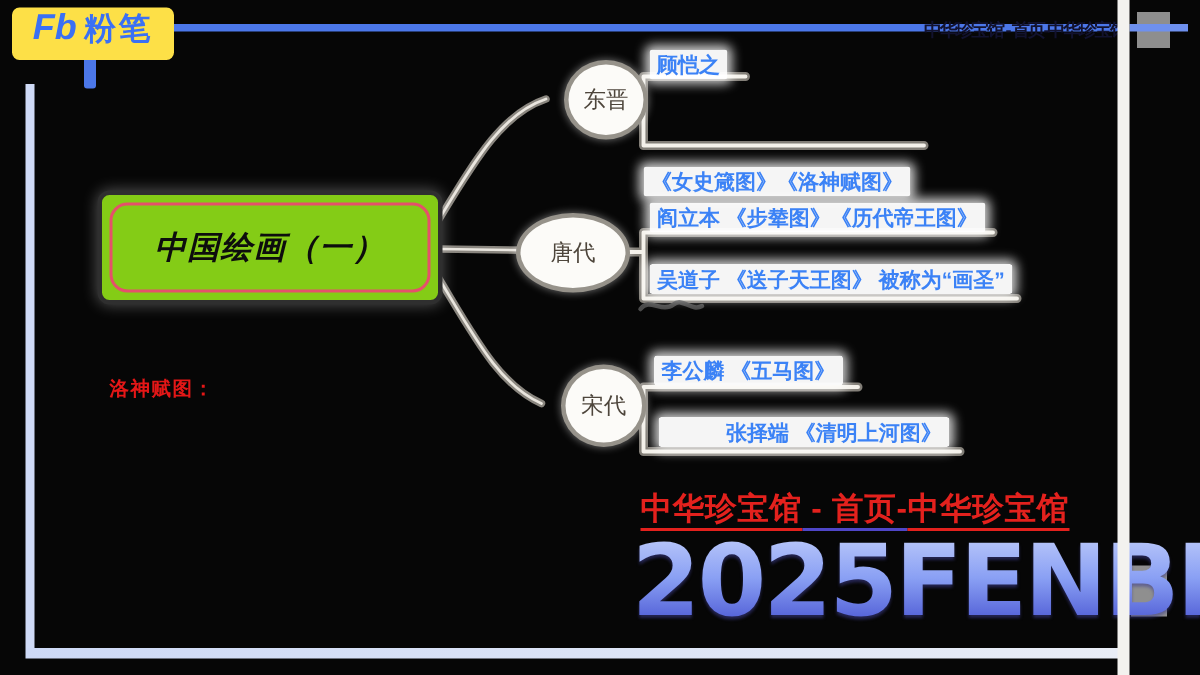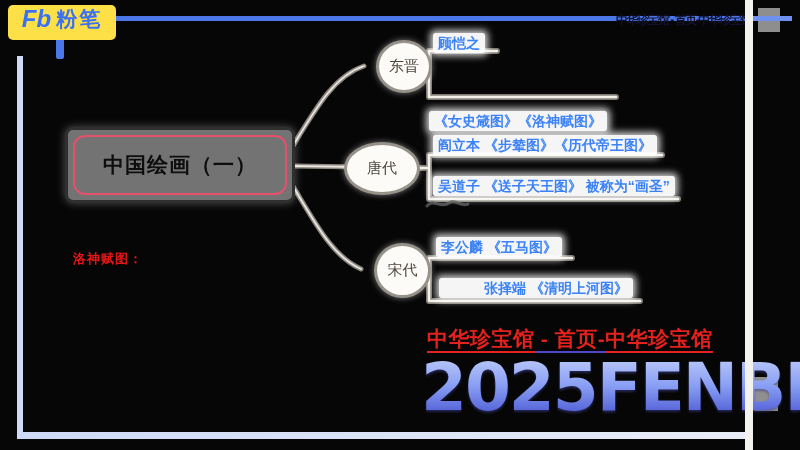--- a/index.html
+++ b/index.html
@@ -21,23 +21,23 @@
   .left-line      { position:absolute; left:17px;  top:56px; width:6px;   height:376px; background:#cfdaf6; z-index:2; }
   .bottom-line    { position:absolute; left:17px;  top:432px; width:729px; height:7px;
                     background:linear-gradient(90deg,#cdd9f6,#e9edf6); z-index:2; }
 
   .title-frag { position:absolute; left:616px; top:13px; width:178px; height:14px; overflow:hidden;
                 font-size:12px; font-weight:700; letter-spacing:-1.5px; color:#12122e; line-height:14px;
                 white-space:nowrap; z-index:3; }
 
   
   .root-node { position:absolute; left:65px; top:127px; width:230px; height:76px; box-sizing:border-box;
-               background:#737373; border:3px solid #2f2f2f; border-radius:8px; z-index:2;
+               background:#84cc16; border:3px solid #2f2f2f; border-radius:8px; z-index:2;
                display:flex; align-items:center; justify-content:center;
-               box-shadow:0 0 10px rgba(255,255,255,.3); }
+               box-shadow:0 0 10px rgba(255,255,255,.3);font-style:italic; }
   .root-inner { position:absolute; inset:5px; border:2px solid #e5506b; border-radius:12px; }
   .root-label { font-size:21px; font-weight:800; color:#0d0d0d; letter-spacing:1px; }
 
   
   .circle { position:absolute; box-sizing:border-box; background:#fcfbf8; border:3px solid #96928a;
             border-radius:50%; display:flex; align-items:center; justify-content:center;
             font-size:15px; font-weight:500; color:#4e463c; z-index:2;
             box-shadow:0 0 6px rgba(255,255,255,.45); }
   .c-0 { left:376px; top:40px;  width:56px; height:53px; }
   .c-1 { left:344px; top:142px; width:76px; height:53px;text-align:center; }

